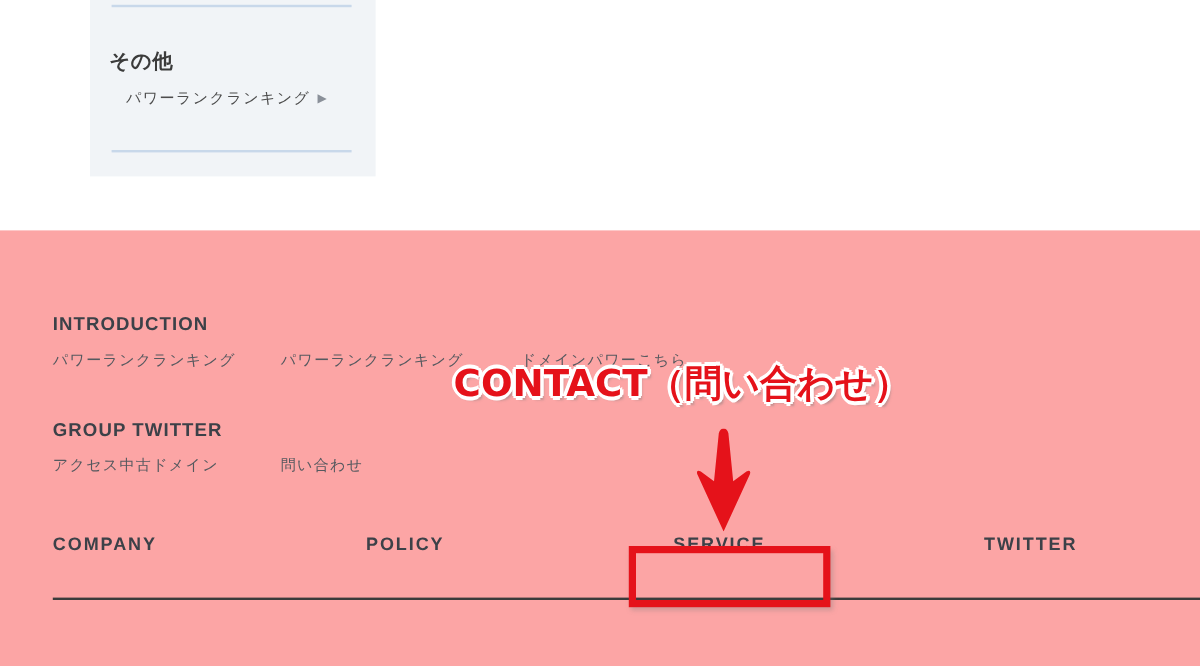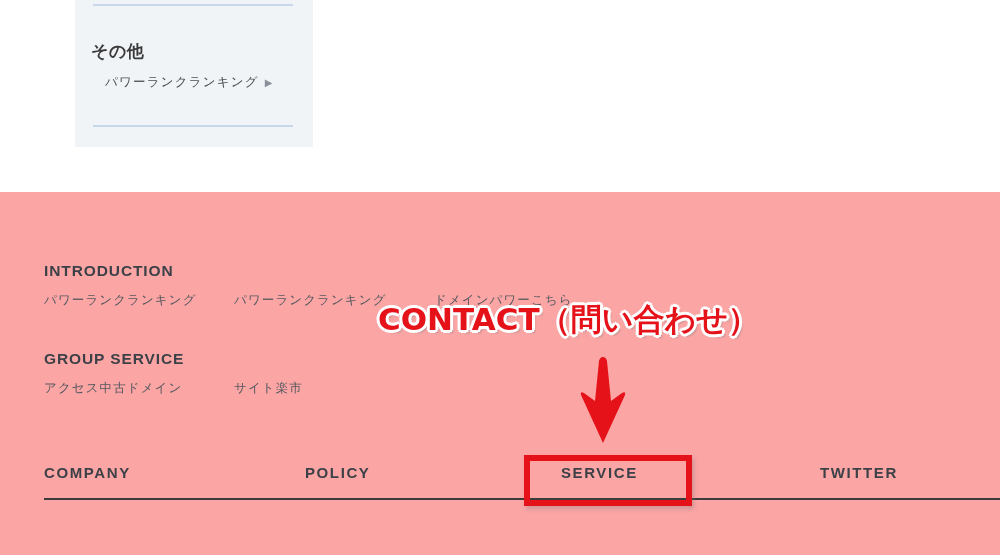--- a/index.html
+++ b/index.html
@@ -107,21 +107,20 @@
   #intro-links .footer-link:nth-child(2) { width: 200px; }
   #group-links .footer-link:nth-child(1) { width: 190px; }
 
   
   #footer-nav {
     position: absolute;
     left: 0;
     top: 245px;
     width: 972px;
     height: 40px;
-    margin-top: 19px;
   }
   .nav-item {
     position: absolute;
     font-size: 15px;
     font-weight: bold;
     color: #3c4148;
     letter-spacing: 1.6px;
     white-space: nowrap;
   }
   #nav-company { left: 44px; top: 8px; }
@@ -208,25 +207,25 @@
 <div id="footer">
 
   <div class="footer-group-title" id="intro-title">INTRODUCTION</div>
 
   <div class="footer-links-row" id="intro-links">
     <span class="footer-link">パワーランクランキング</span>
     <span class="footer-link">パワーランクランキング</span>
     <span class="footer-link">ドメインパワーこちら</span>
   </div>
 
-  <div class="footer-group-title" id="group-title">GROUP SERVICE</div>
+  <div class="footer-group-title" id="group-title">GROUP TWITTER</div>
 
   <div class="footer-links-row" id="group-links">
     <span class="footer-link">アクセス中古ドメイン</span>
-    <span class="footer-link">サイト楽市</span>
+    <span class="footer-link">問い合わせ</span>
   </div>
 
   <div id="footer-nav">
     <div class="nav-item" id="nav-company">COMPANY</div>
     <div class="nav-item" id="nav-policy">POLICY</div>
     <div class="nav-item" id="nav-contact">SERVICE</div>
     <div class="nav-item" id="nav-twitter">TWITTER</div>
   </div>
 
   <div id="footer-rule"></div>

